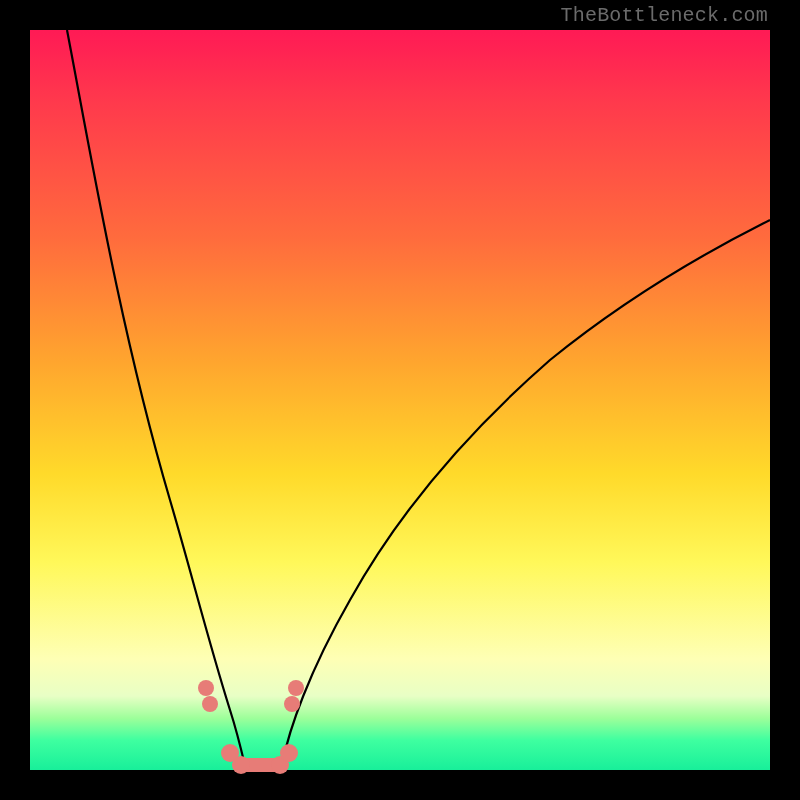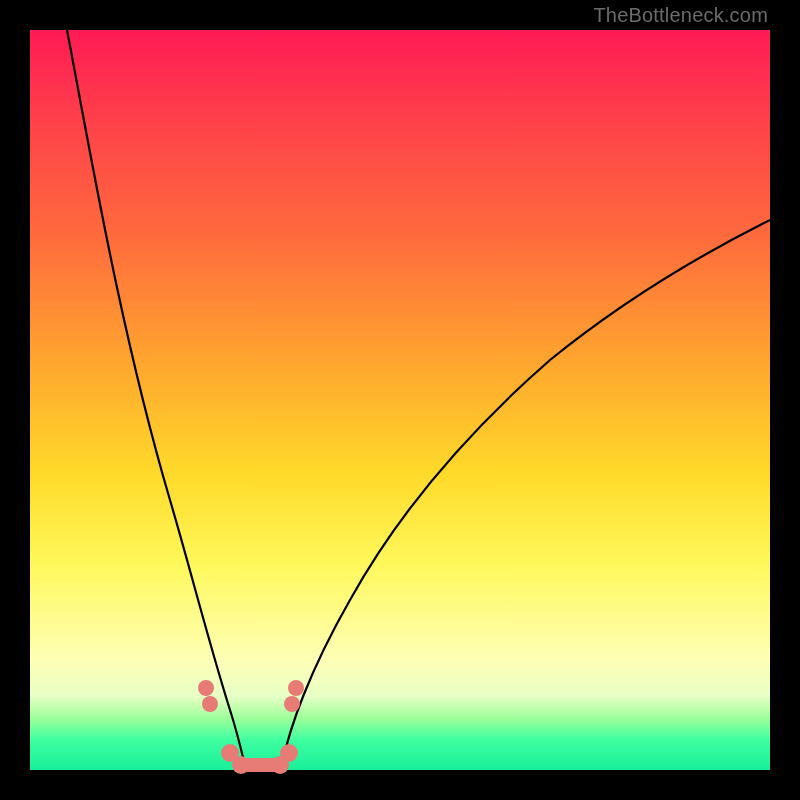--- a/index.html
+++ b/index.html
@@ -9,20 +9,21 @@
     height: 800px;
     background: #000;
     overflow: hidden;
     font-family: Arial, Helvetica, sans-serif;
   }
   .frame {
     position: relative;
     width: 800px;
     height: 800px;
     background: #000;
+    font-family: Liberation Mono, monospace;
   }
   .plot-area {
     position: absolute;
     left: 30px;
     top: 30px;
     width: 740px;
     height: 740px;
     
     background: linear-gradient(
       to bottom,

